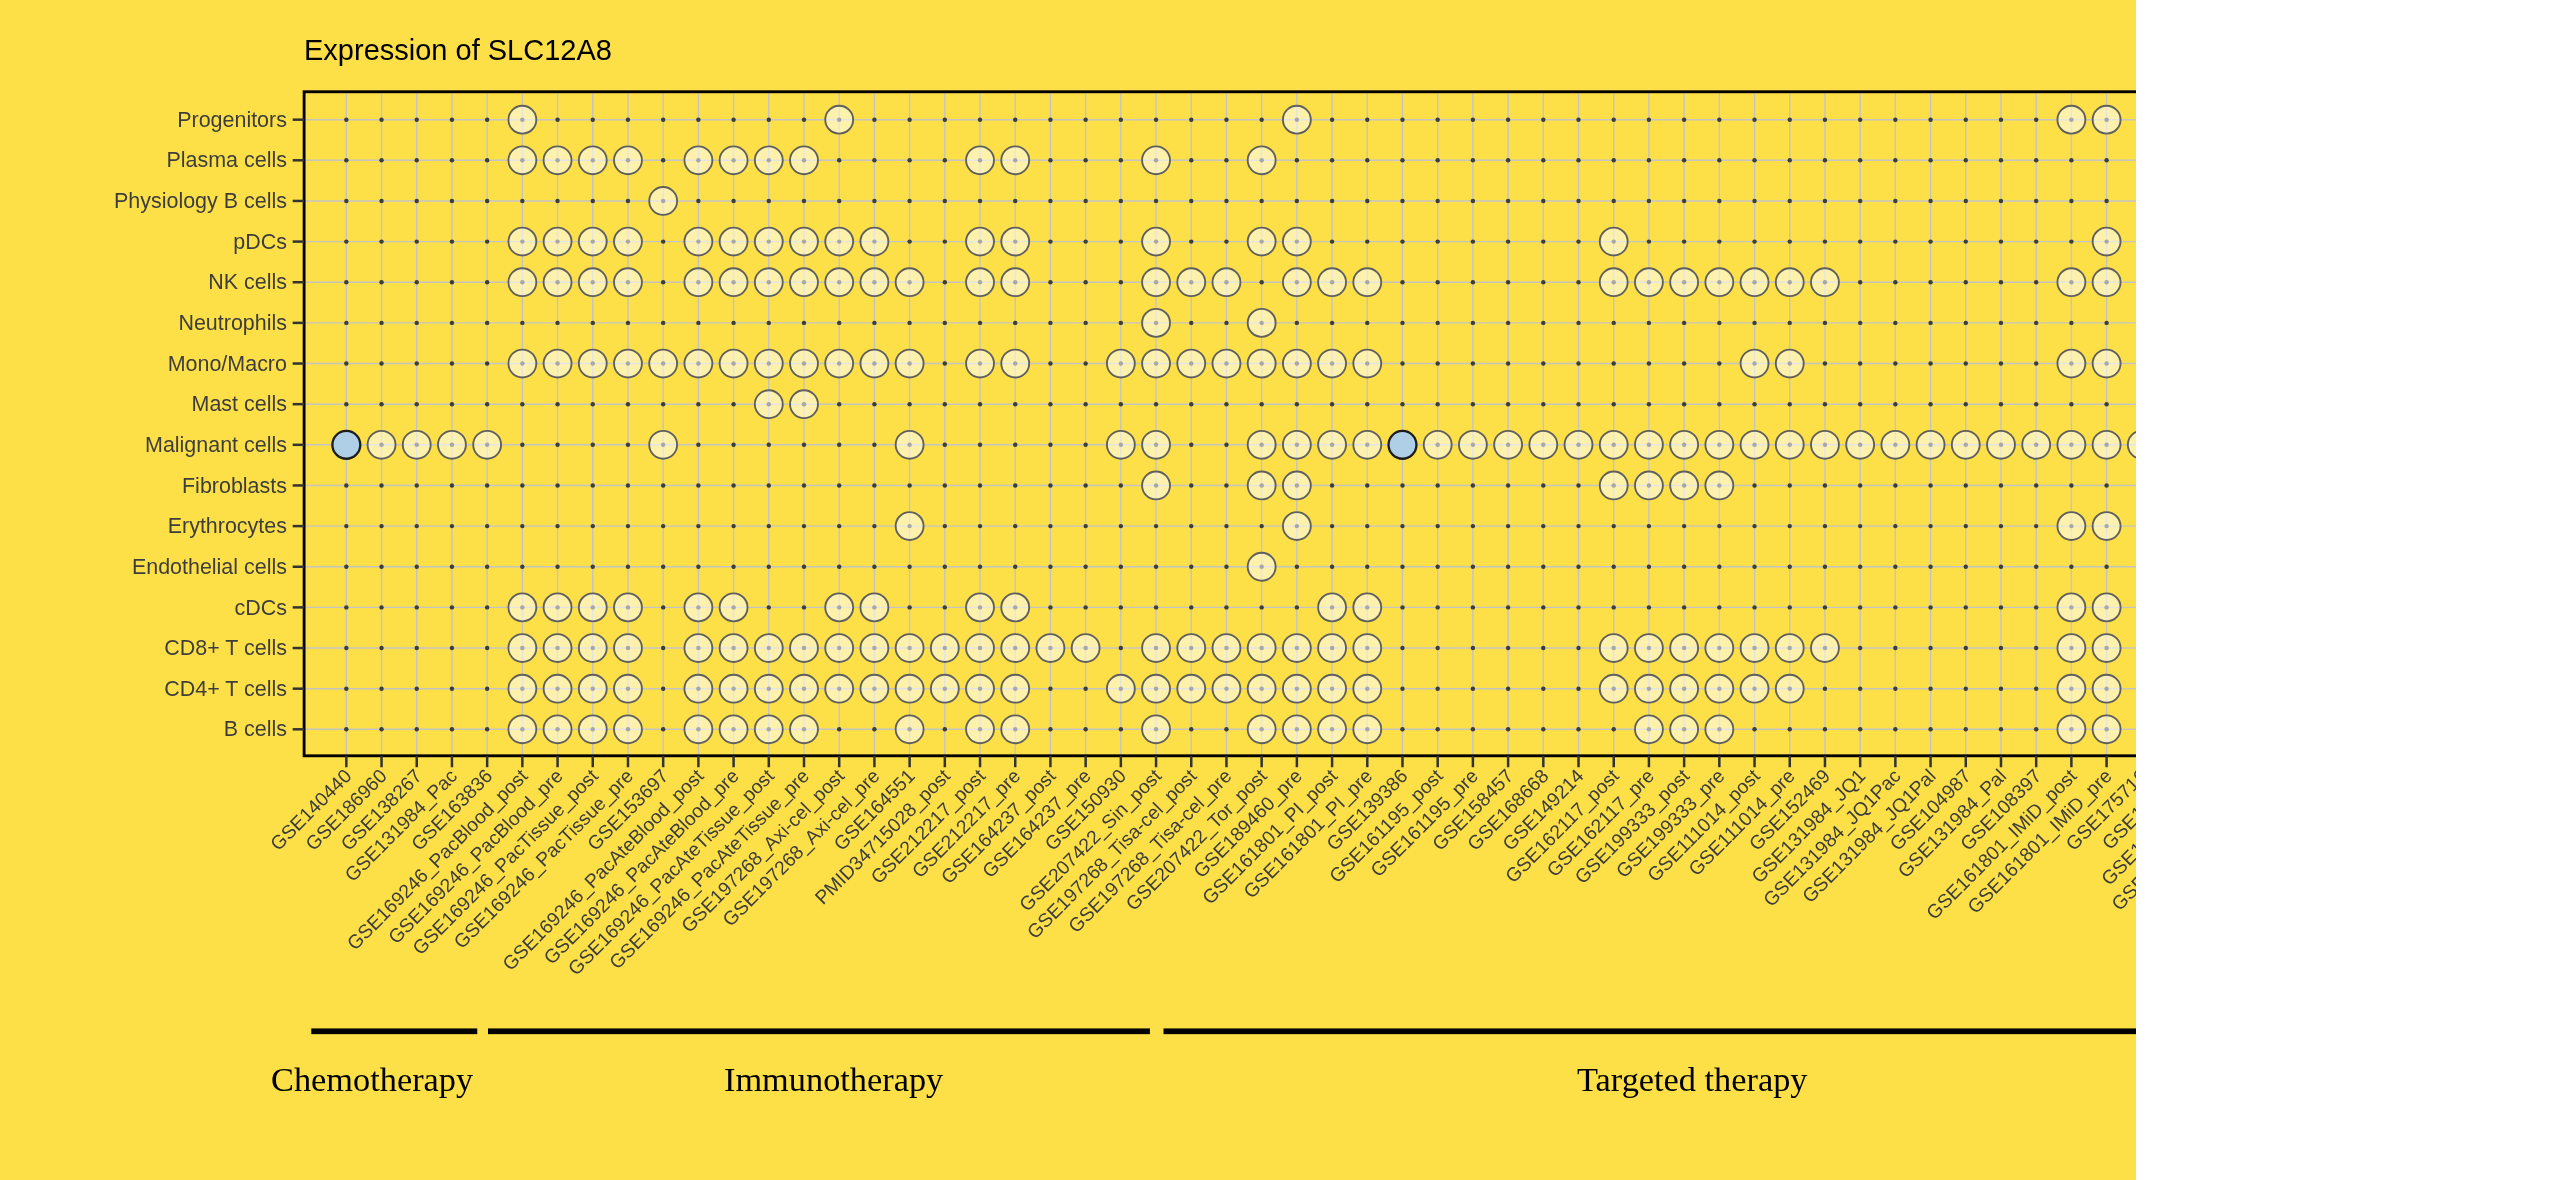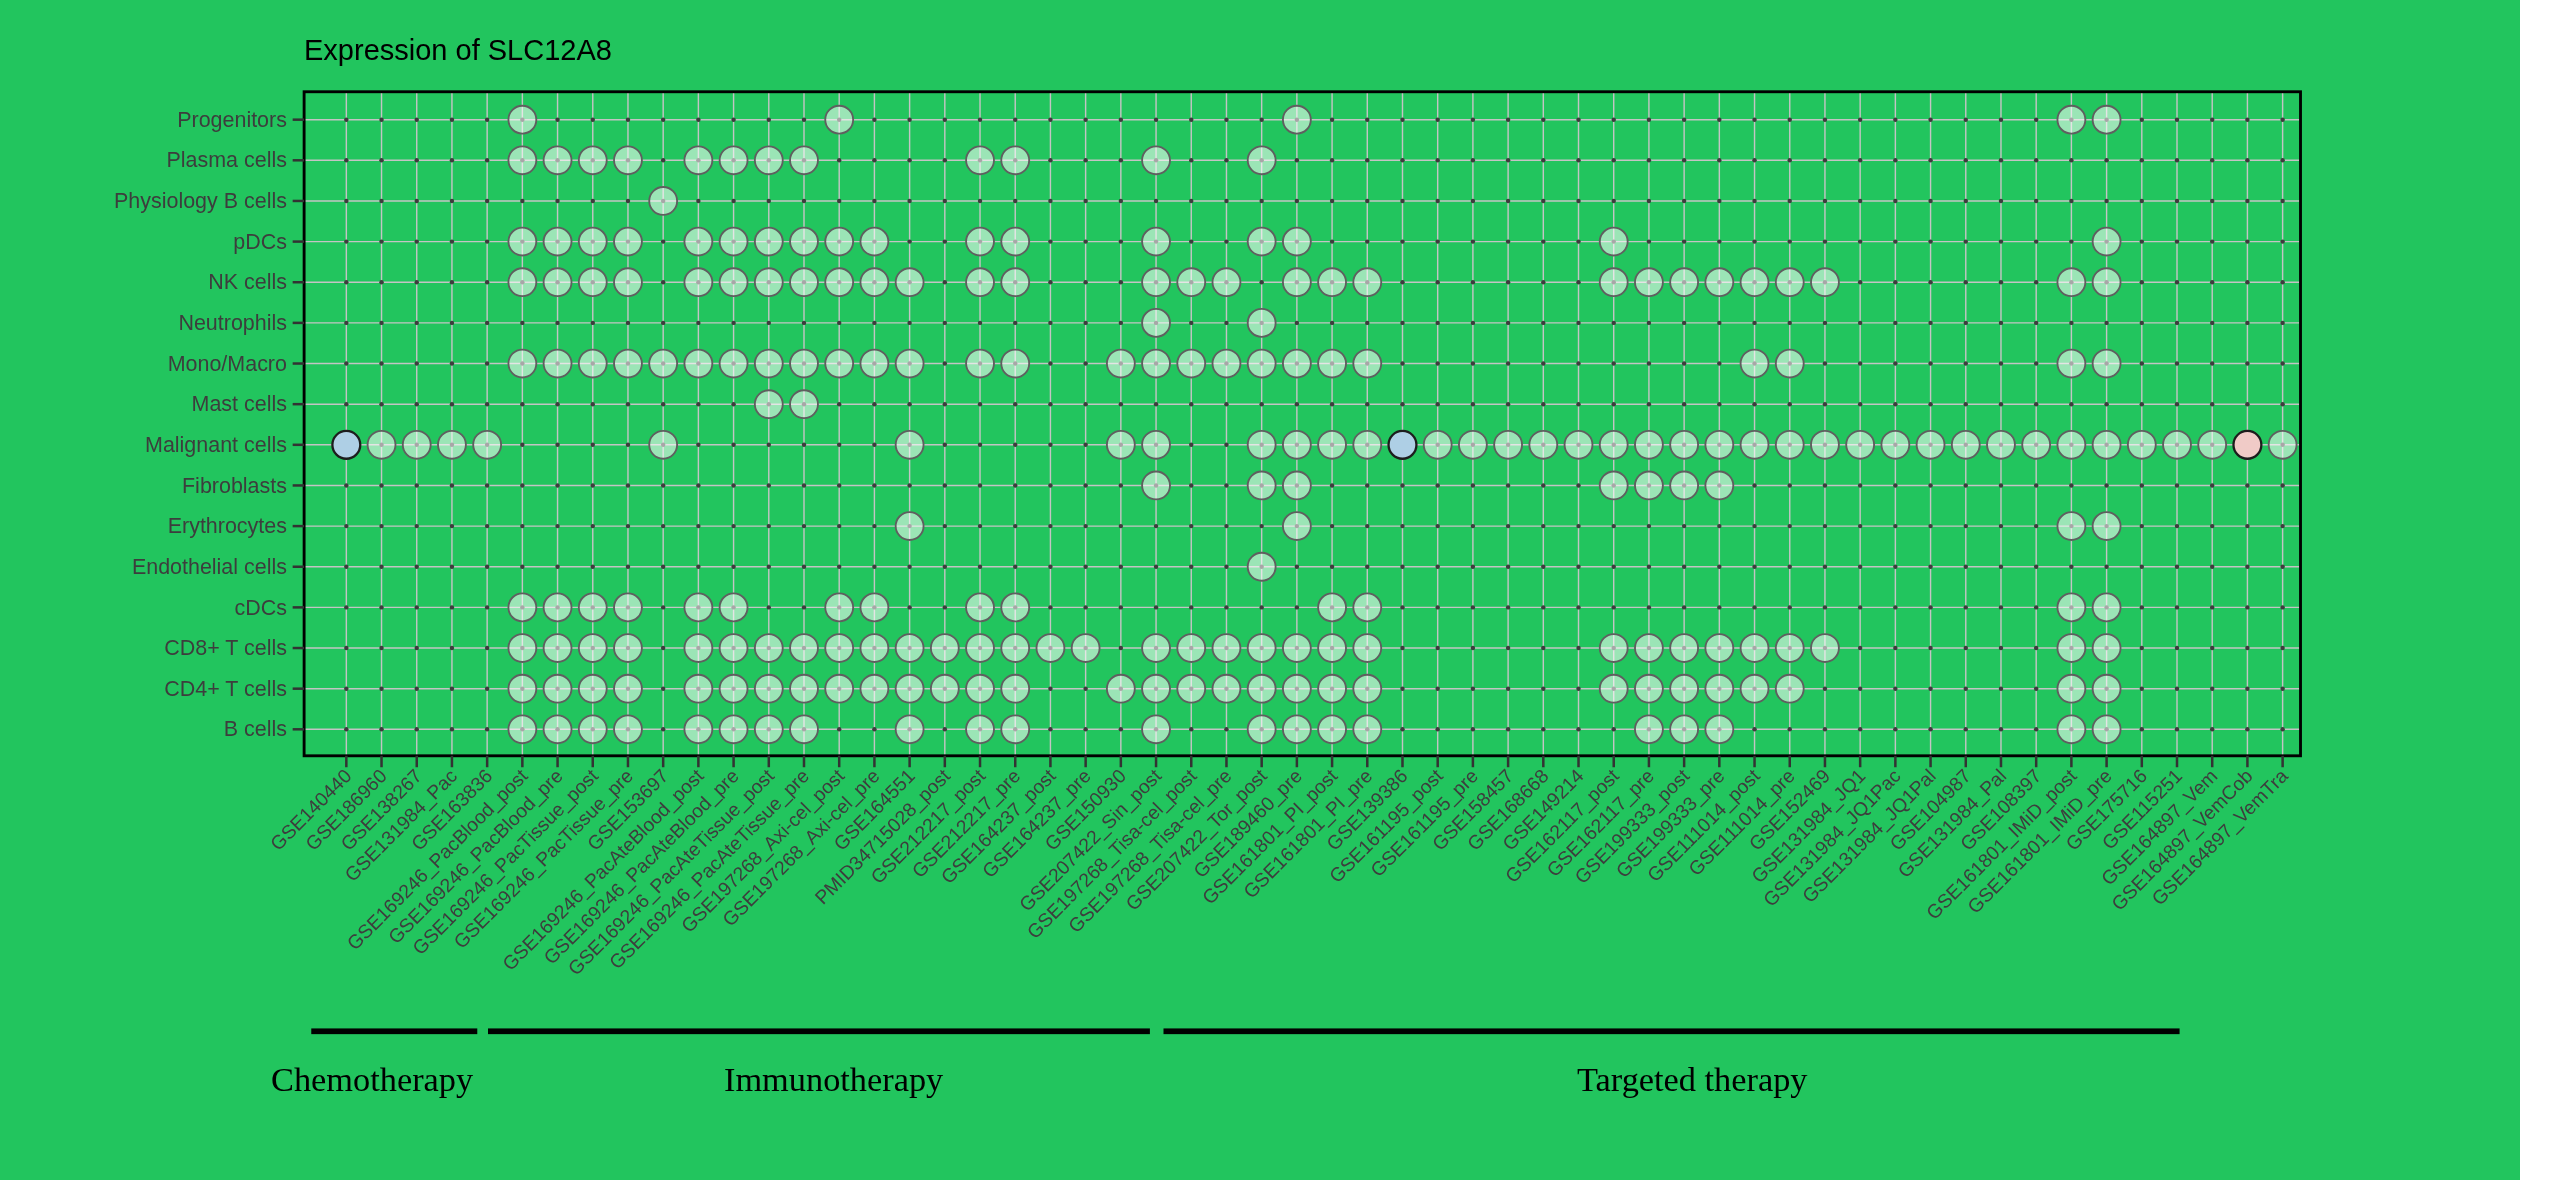--- a/index.html
+++ b/index.html
@@ -1,16 +1,16 @@
 <!DOCTYPE html>
 <html style="font-size:11.4px"><head>
 <meta charset="utf-8">
 <style>
   html,body{margin:0;padding:0;background:#ffffff;}
-  .canvas{position:relative;width:2520px;height:1181px;background:#22c55e;overflow:hidden;
+  .canvas{position:relative;width:2136px;height:1181px;background:#fde047;overflow:hidden;
           font-family:"Liberation Sans",sans-serif;}
   .chart-title{position:absolute;left:304px;top:34px;font-size:29px;color:#000;font-weight:400;}
   svg{position:absolute;left:0;top:0;}
   .legend{position:absolute;left:2348px;top:321px;}
   .legend-title{font-size:26.5px;color:#000;margin-bottom:20px;}
   .legend-item{display:flex;align-items:center;}
   .legend-key{width:44px;height:53px;background:#f1f1f1;display:flex;align-items:center;justify-content:center;}
   .legend-swatch{width:20px;height:20px;border-radius:50%;border:2.1px solid #4a4a4a;box-sizing:border-box;}
   .legend-label{font-size:23px;color:#000;margin-left:14.3px;}
 </style>

